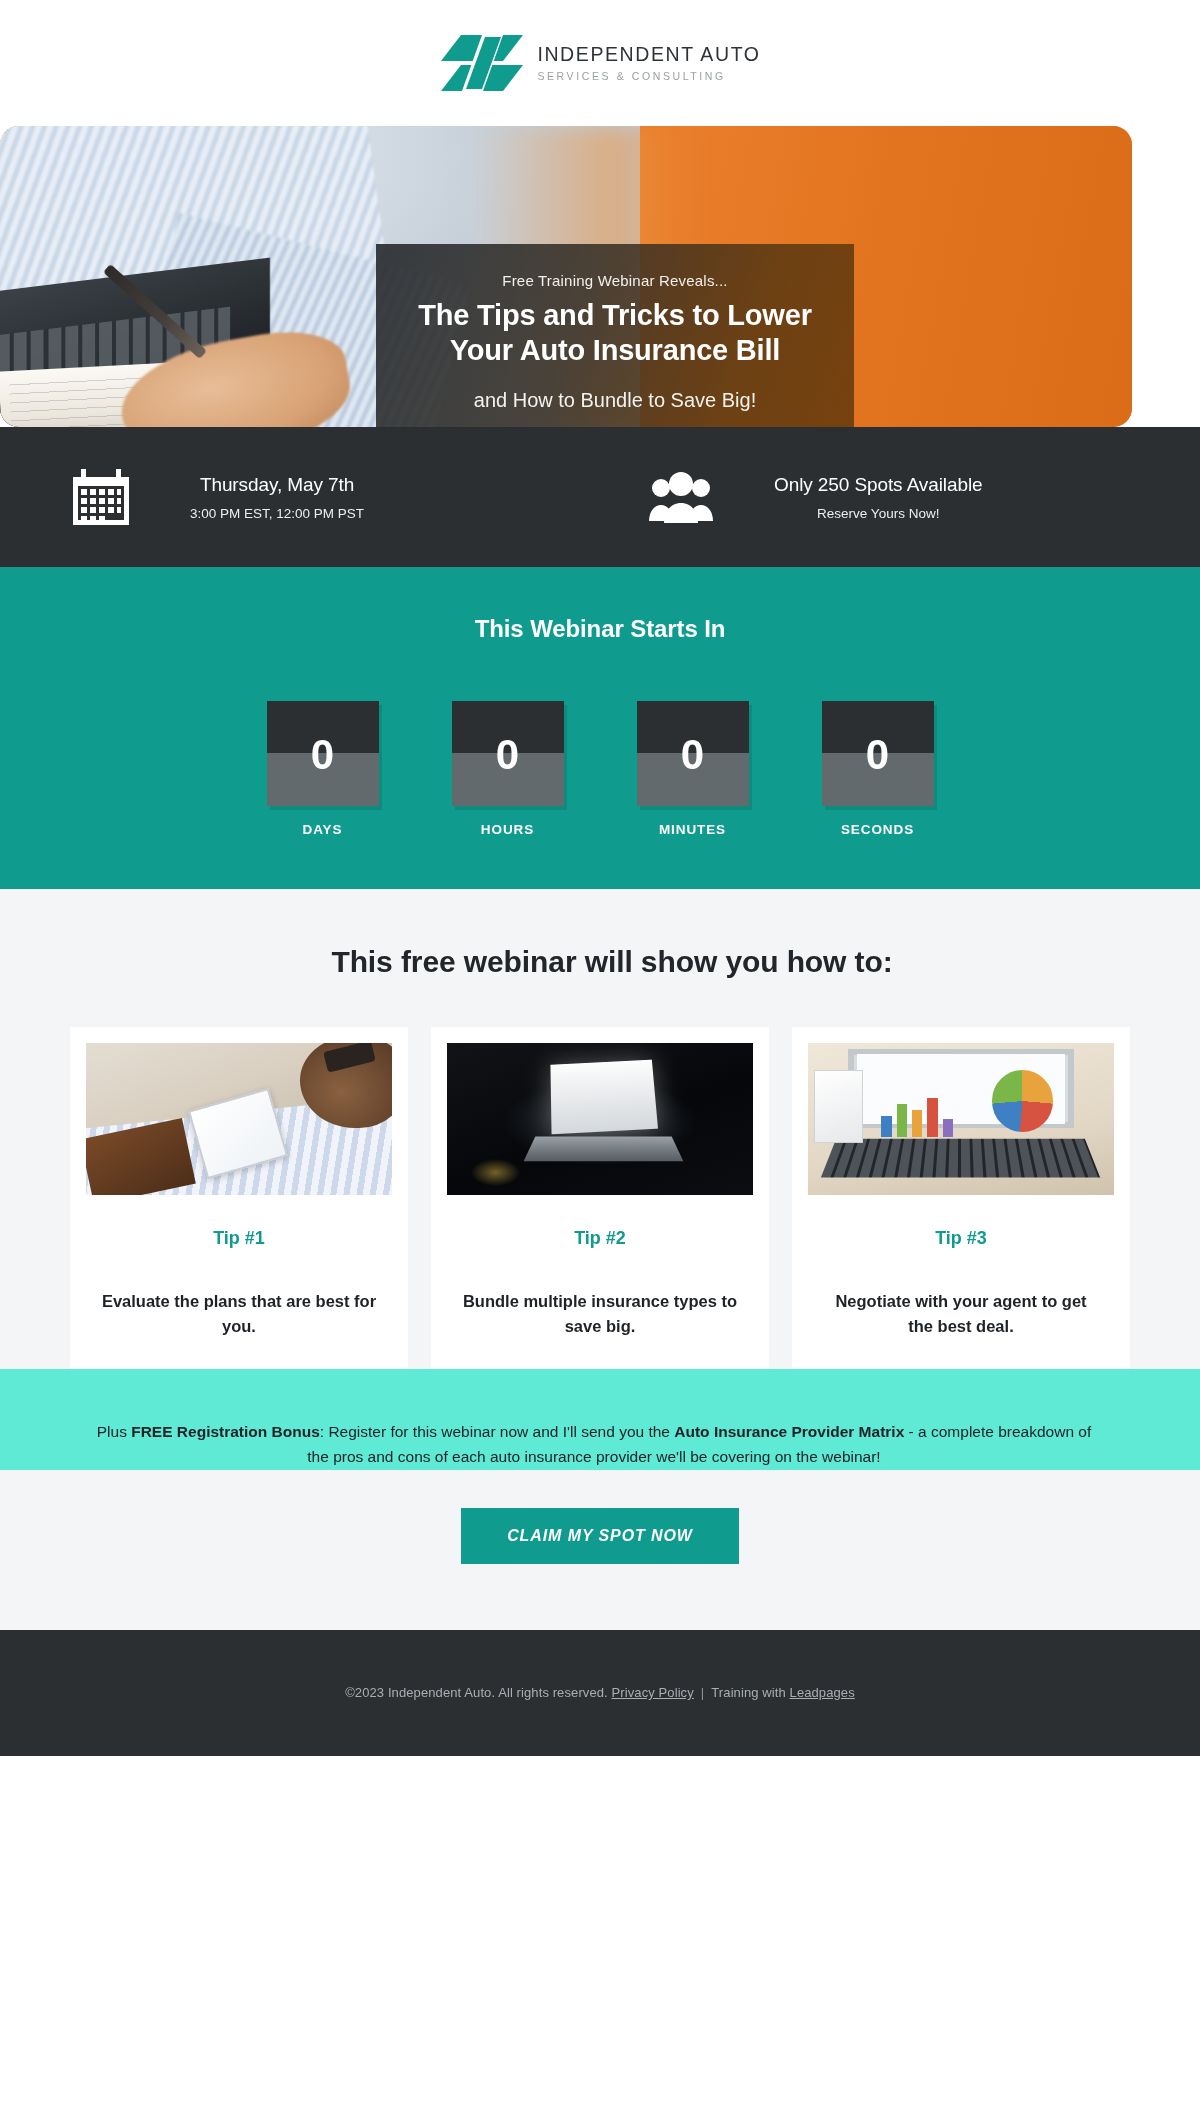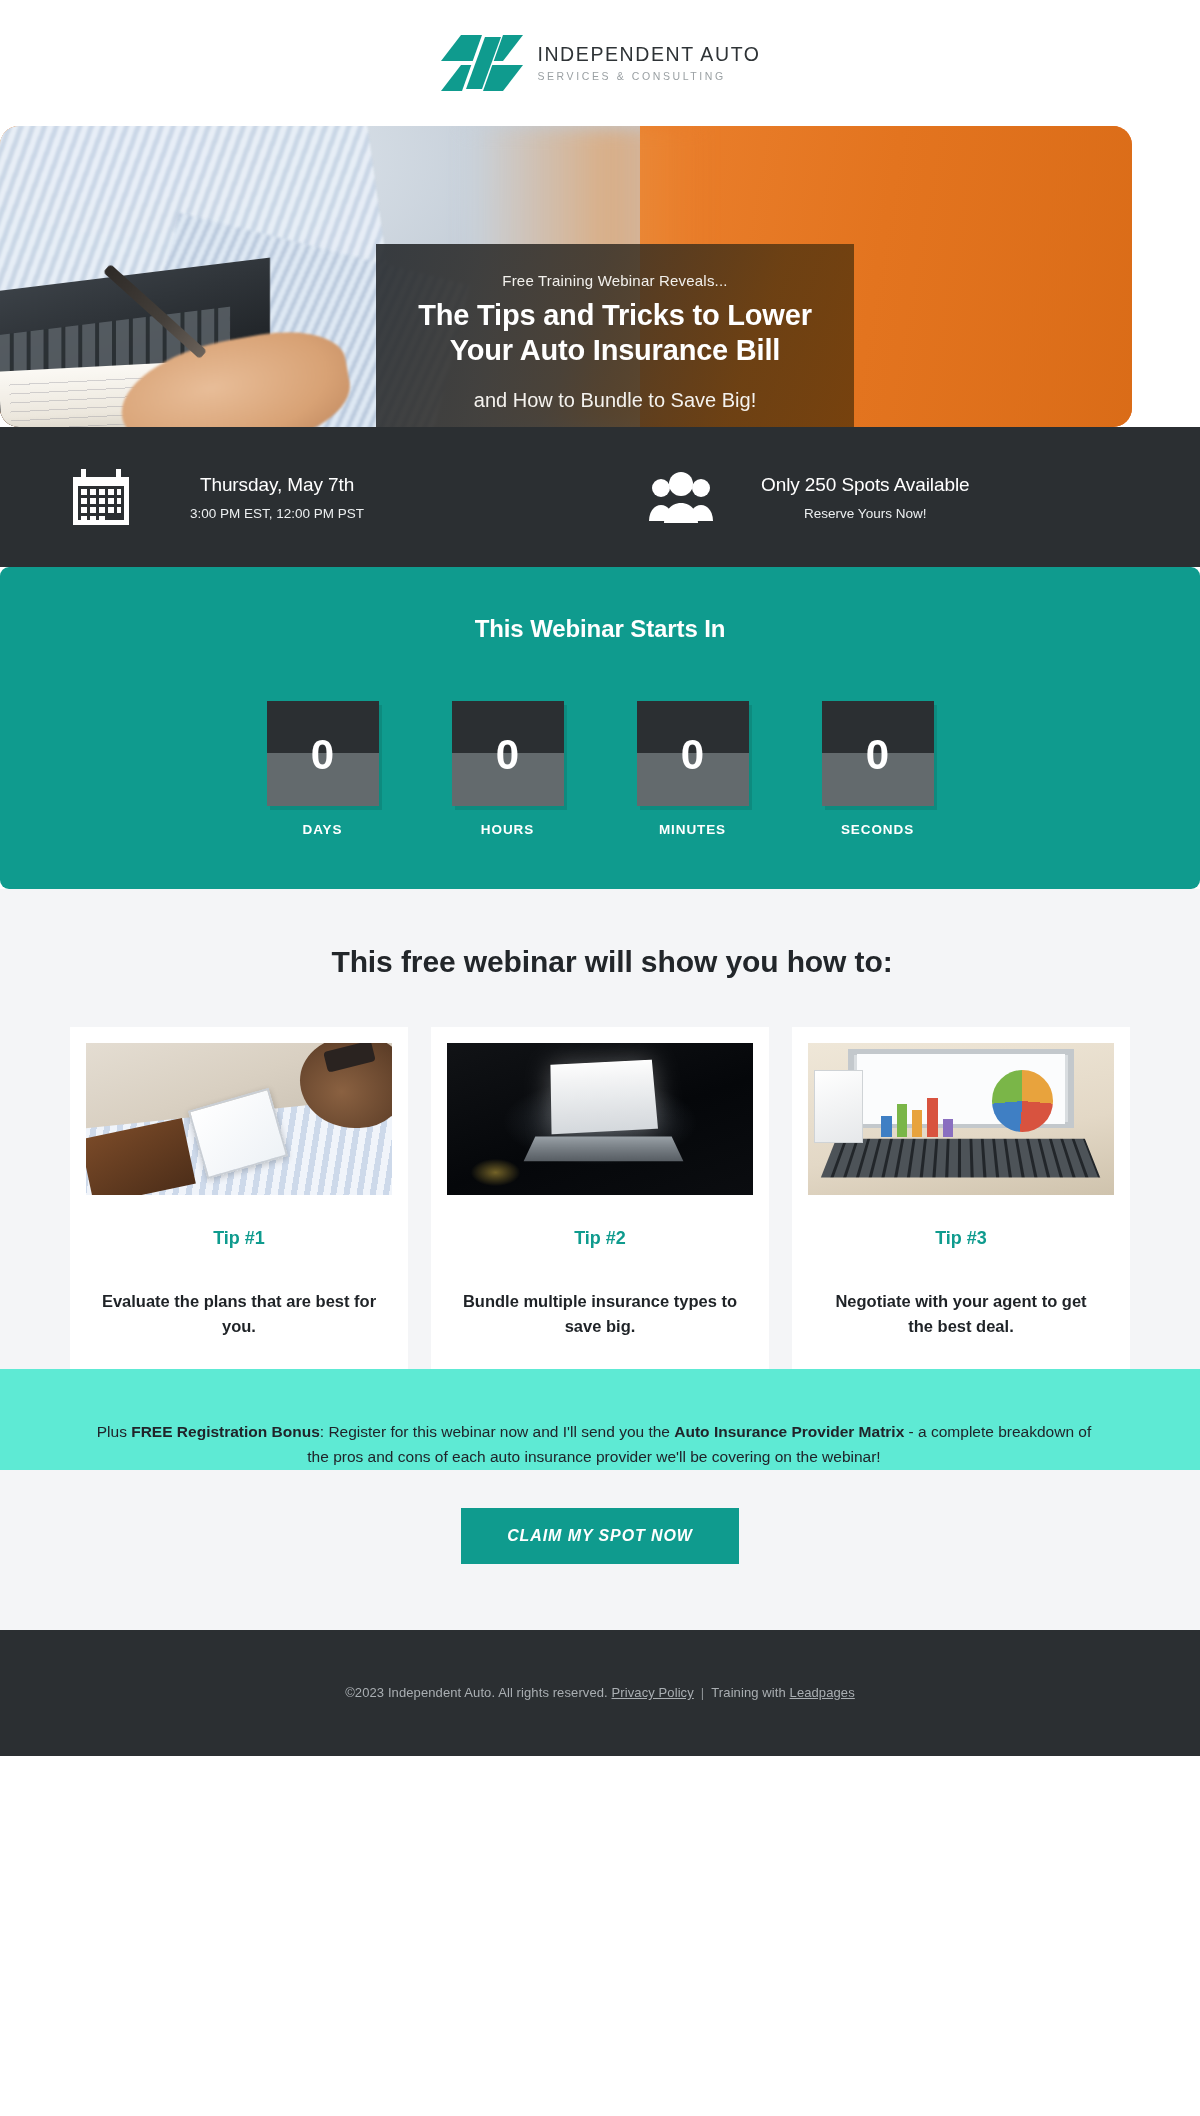--- a/index.html
+++ b/index.html
@@ -161,34 +161,33 @@
   }
   .info-col {
     display: flex; align-items: center;
     flex: 1 1 0;
     justify-content: flex-start;
     padding-left: 10px;
   }
   .info-col.second { padding-left: 70px; }
   .info-icon { width: 82px; display:flex; align-items:center; justify-content:center; }
   .info-text { margin-left: 48px; text-align: center; }
-  .info-col.second .info-text { margin-left: 39px; }
+  .info-col.second .info-text { margin-left: 52px; }
   .info-head {
     color: #ffffff; font-size: 19px; font-weight: normal; letter-spacing: -.1px;
   }
   .info-sub {
     color: #eceff0; font-size: 13.5px; margin-top: 10px;
   }
 
   
   .countdown {
     background: #0f9b8e;
     padding: 48px 0 52px 0;
     text-align: center;
-    border-radius: 9px;
   }
   .countdown-title {
     color: #ffffff; font-size: 24px; font-weight: bold;
     margin-bottom: 58px; letter-spacing: -.1px;
   }
   .flip-row { display: flex; justify-content: center; gap: 73px; }
   .flip-unit { width: 112px; }
   .flip-box {
     width: 112px; height: 105px;
     background: linear-gradient(180deg, #2b2f32 0%, #2b2f32 50%, #636a6d 50%, #636a6d 100%);

